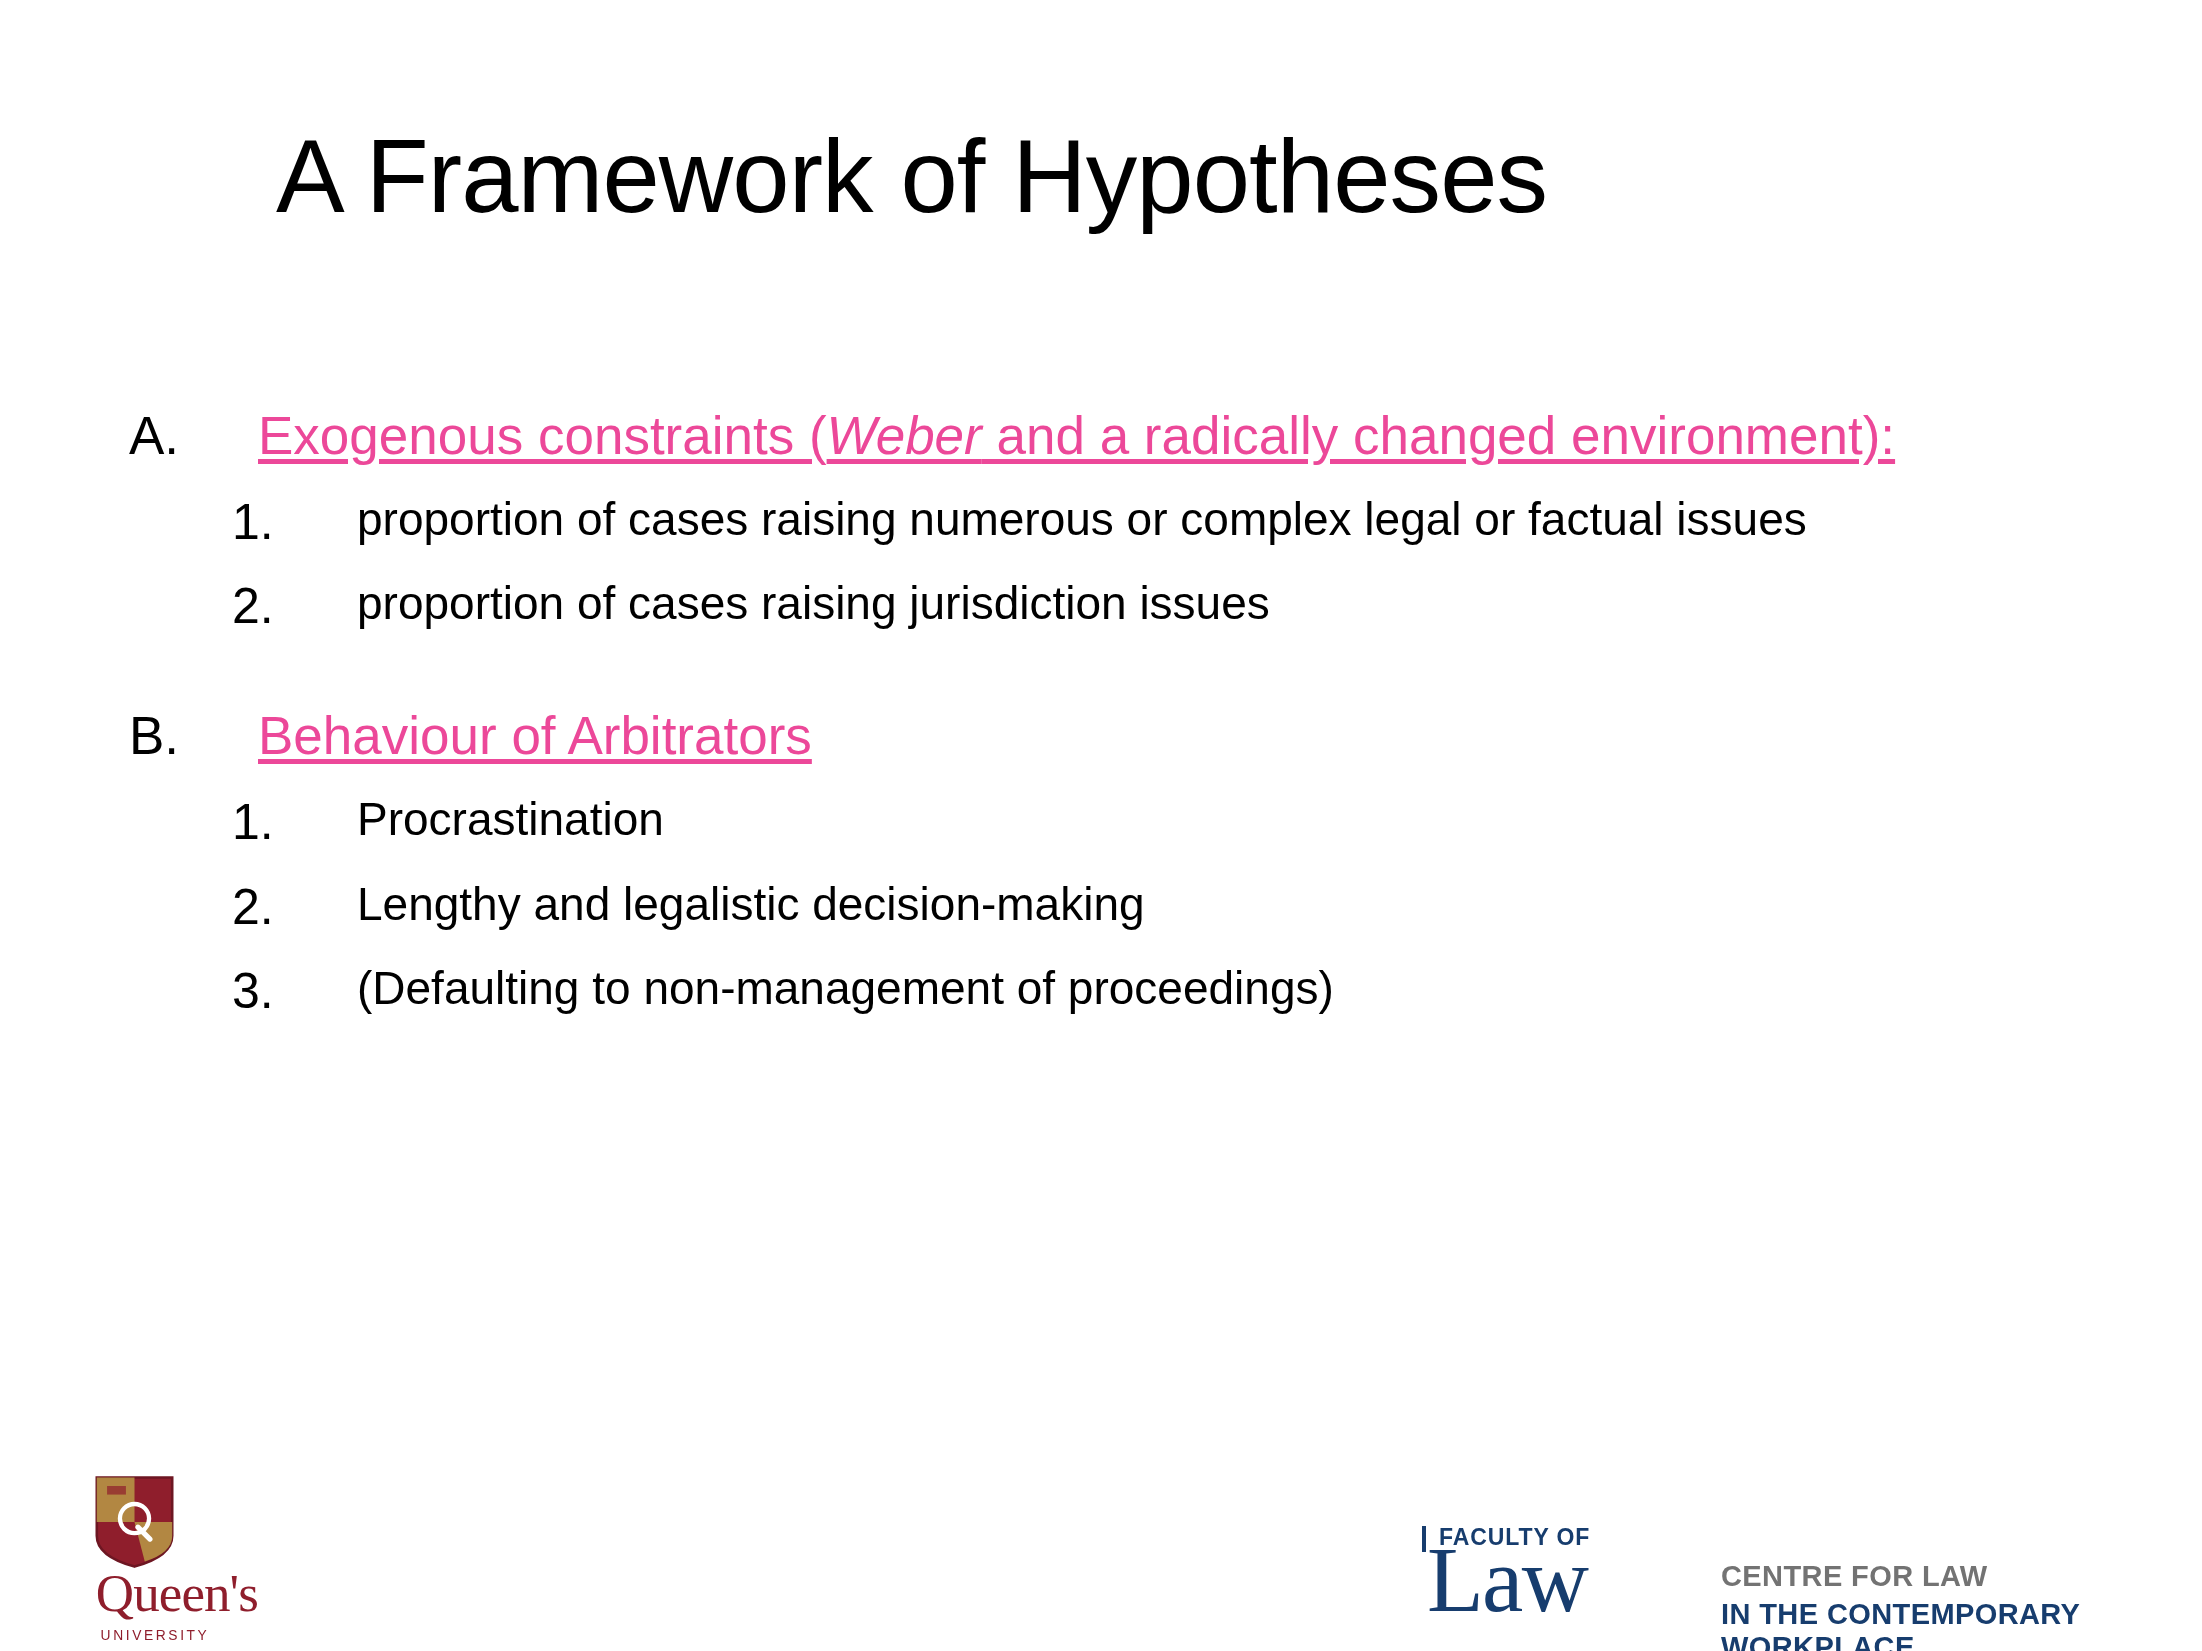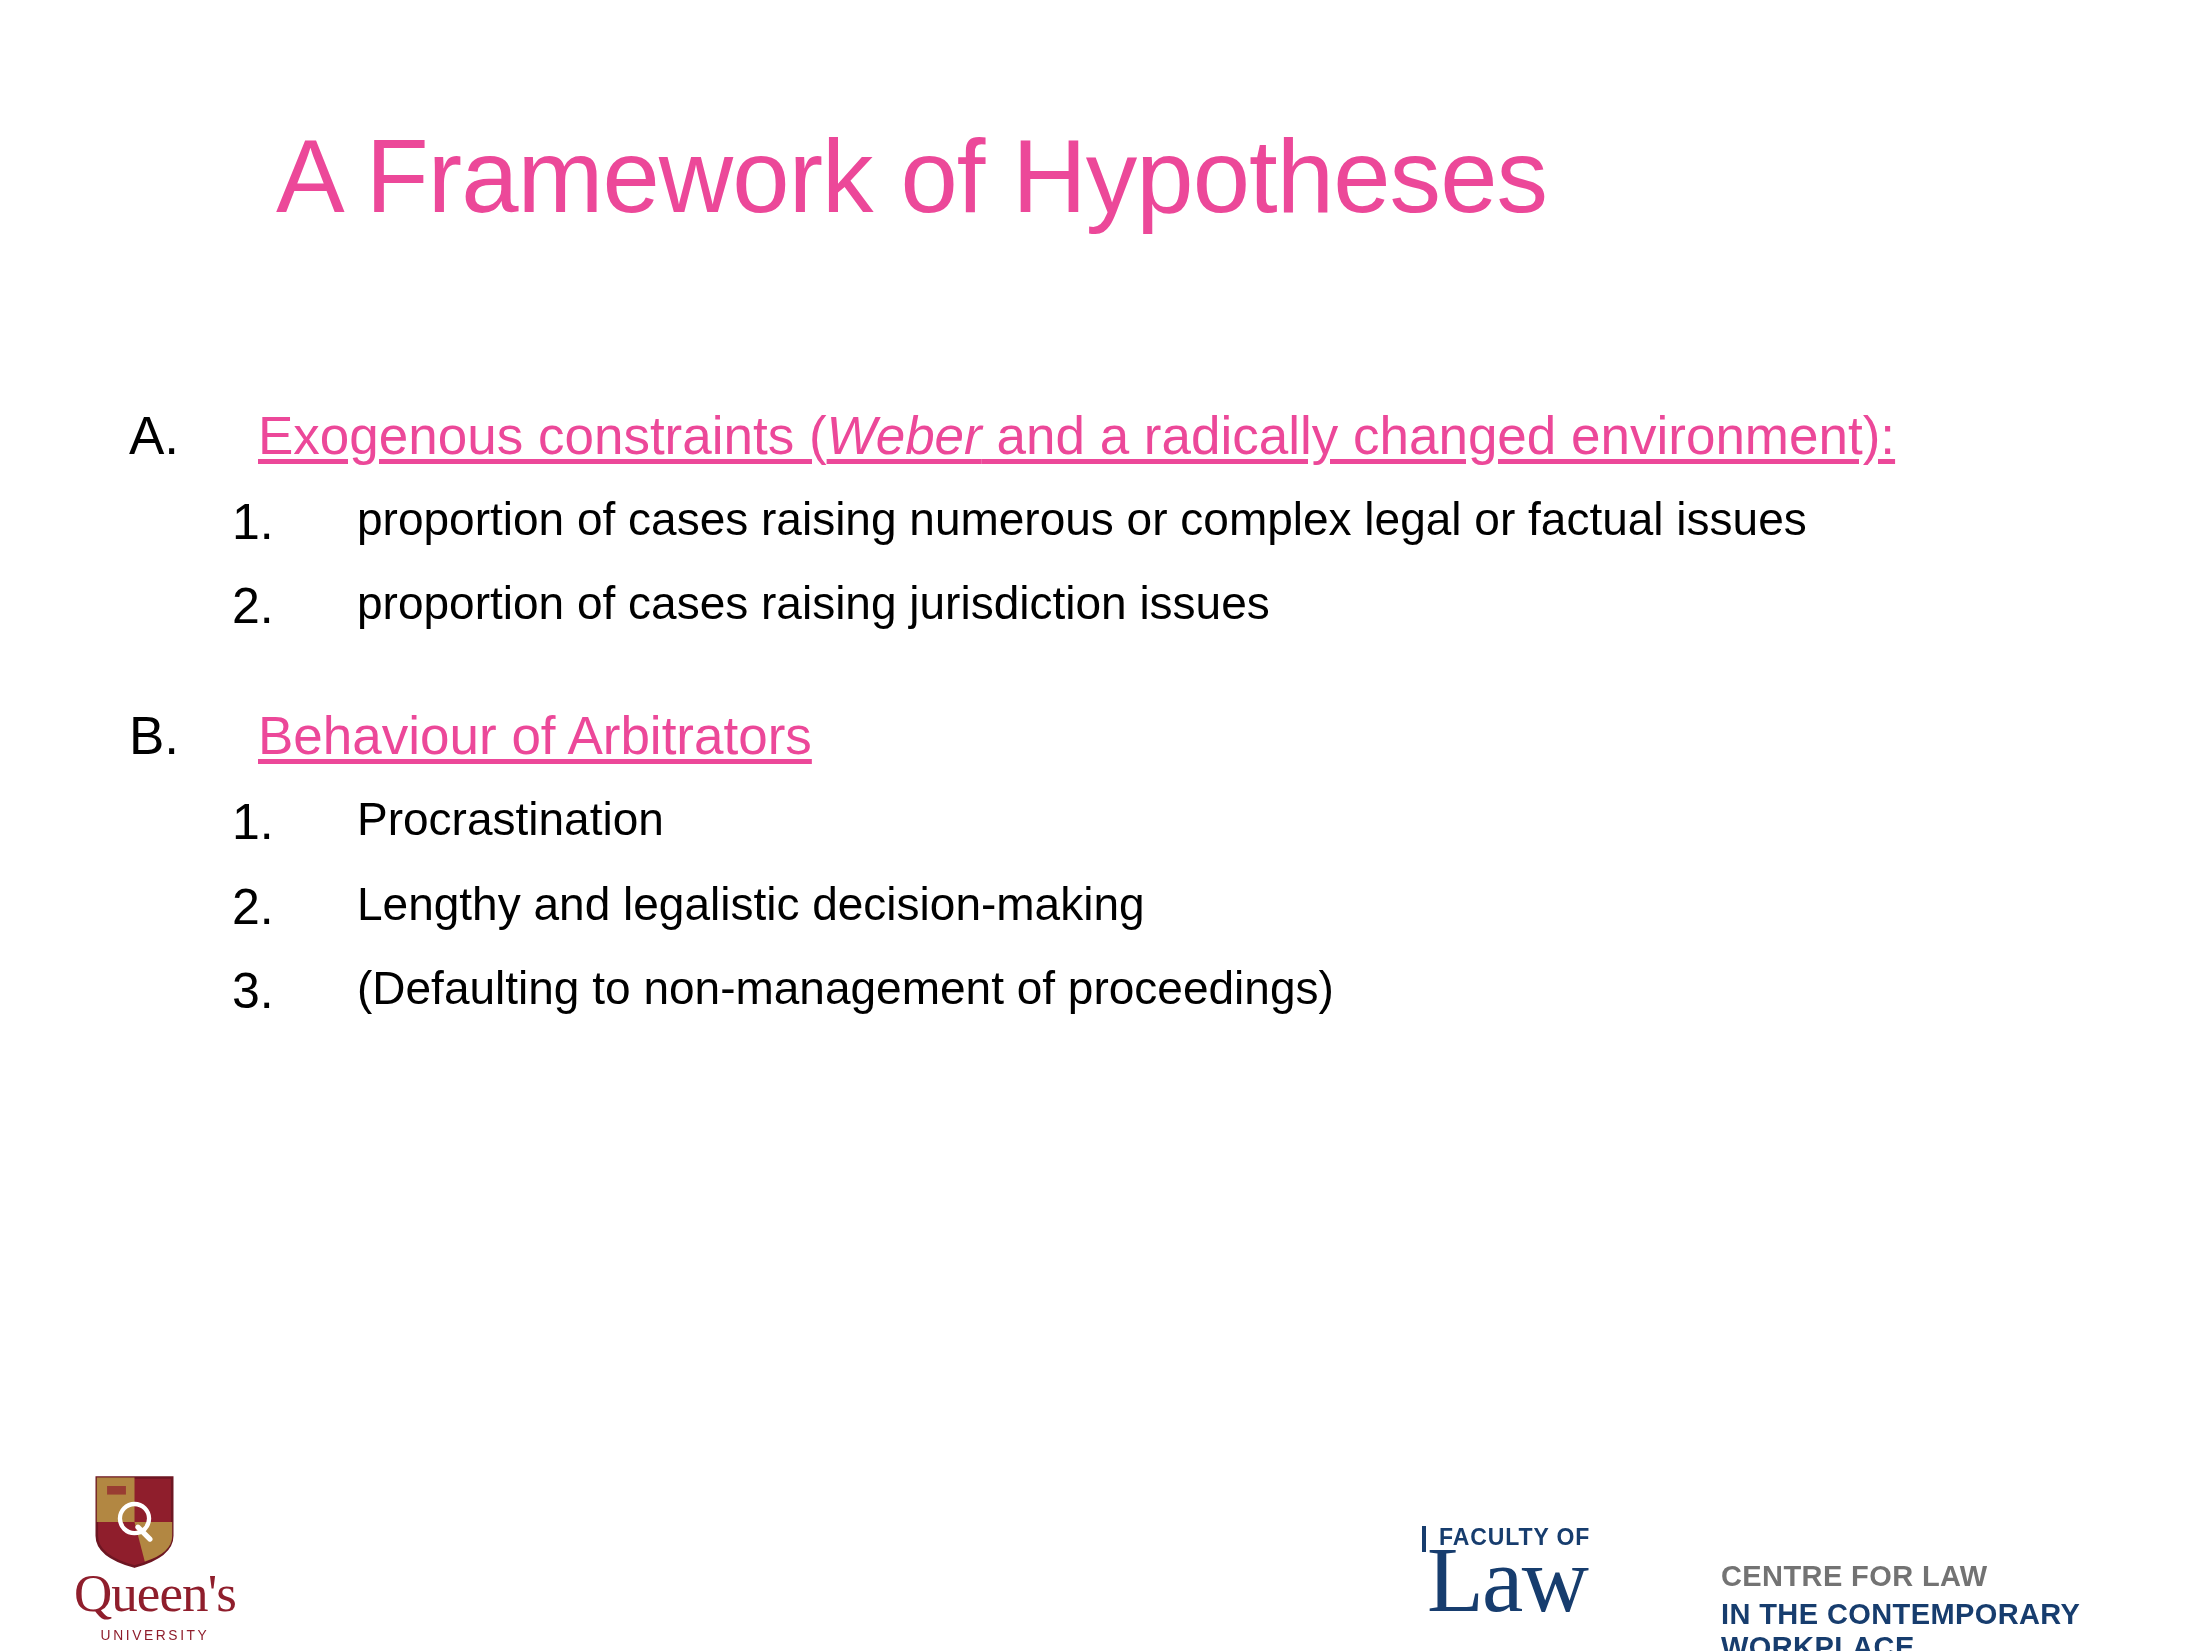--- a/index.html
+++ b/index.html
@@ -23,21 +23,21 @@
   .slide-title {
     position: absolute;
     top: 120px;
     left: 0;
     width: 1823px;
     text-align: center;
     font-size: 103px;
     font-weight: 400;
     letter-spacing: -0.9px;
     line-height: 1.1;
-    color: #ec4899;
+    color: #000000;
   }
   .body-block {
     position: absolute;
     top: 404px;
     left: 129px;
     width: 1962px;
   }
   .lvl1 {
     display: flex;
     align-items: flex-start;
@@ -98,21 +98,21 @@
     left: 41px;
     top: 0;
     width: 83px;
     height: 96px;
   }
   .queens-wordmark {
     position: absolute;
     left: 0;
     top: 93px;
     width: 206px;
-    text-align: center;
+    text-align: right;
     font-family: "Liberation Serif", serif;
     font-size: 53px;
     color: #8f1e2c;
     line-height: 1;
     letter-spacing: -0.9px;
   }
   .queens-sub {
     position: absolute;
     left: 0;
     top: 154px;

